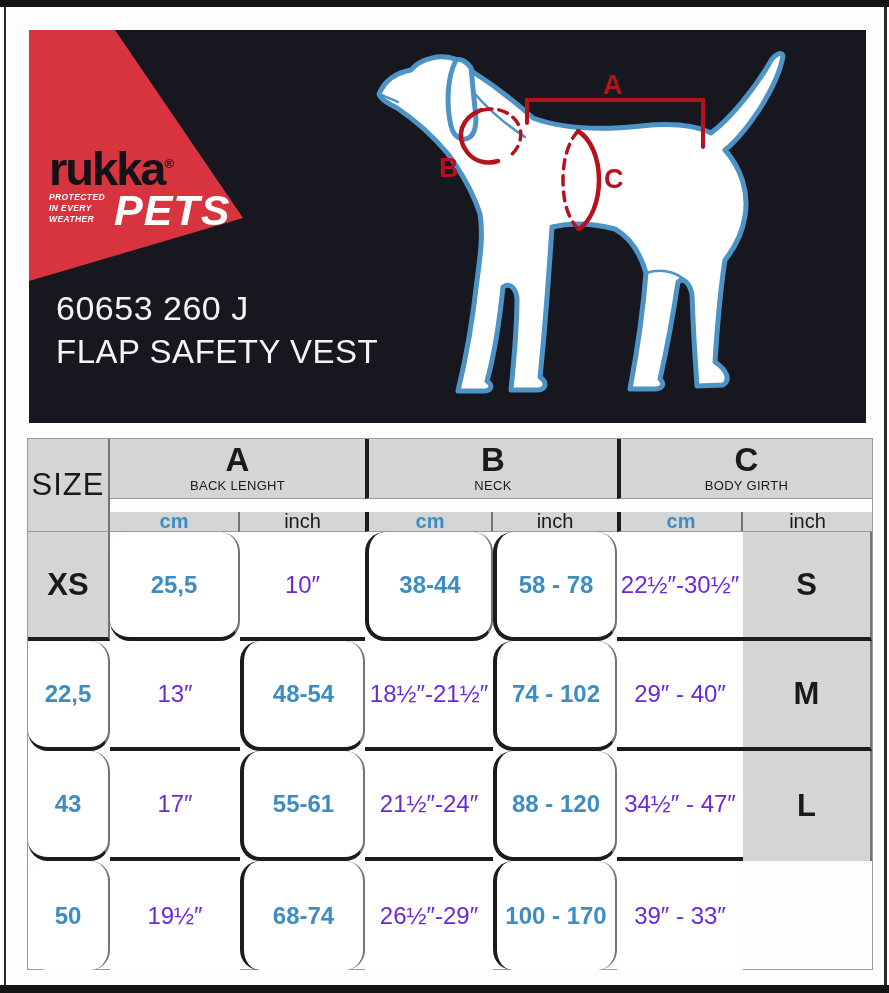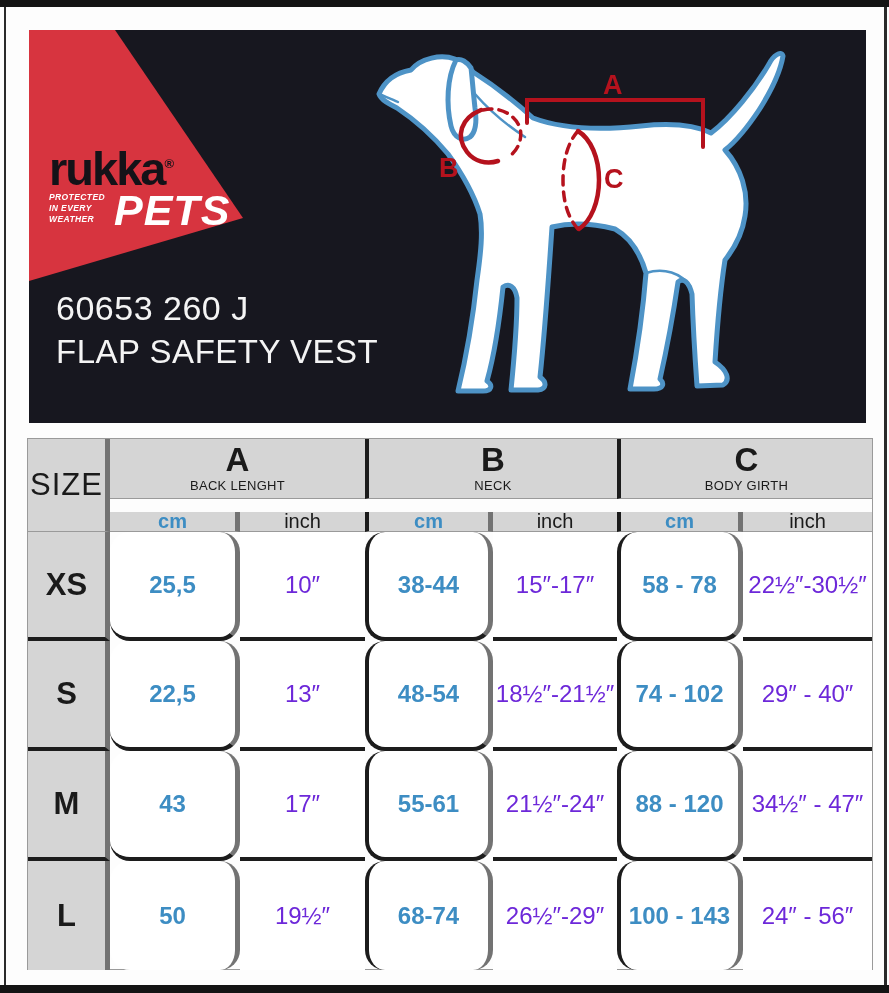--- a/index.html
+++ b/index.html
@@ -27,21 +27,21 @@
   .product .code{font-size:34px;line-height:44px;letter-spacing:.5px;}
   .product .name{font-size:33px;line-height:44px;letter-spacing:.5px;}
 
   
   .size-table{position:absolute;left:27px;top:438px;width:846px;height:532px;
       display:grid;border:1px solid #9a9a9a;box-sizing:border-box;
       grid-template-columns:82px 130px 125px 128px 124px 126px 129px;
       grid-template-rows:60px 33px 109px 110px 110px 109px;}
   .cell{display:flex;align-items:center;justify-content:center;box-sizing:border-box;background:#fff;}
   .hdr{background:#d5d5d5;}
-  .thin-r{border-right:5px solid #737373;}
+  .thin-r{border-right:2px solid #737373;}
   .thin-b{border-bottom:1px solid #9a9a9a;}
   .thick-l{border-left:4px solid #1c1c1c;}
   .thick-b{border-bottom:4px solid #1c1c1c;}
   .size-head{grid-row:1 / span 2;grid-column:1;font-size:31px;letter-spacing:1px;}
   .group{flex-direction:column;grid-row:1;justify-content:center;padding-top:2px;}
   .gletter{font-size:33px;font-weight:bold;line-height:32px;}
   .glabel{font-size:13px;line-height:20px;letter-spacing:.3px;}
   .unit{font-size:20px;margin-top:13px;}
   .unit-cm{color:#3d8dc3;font-weight:bold;}
   .size-label{font-size:31px;font-weight:bold;background:#d5d5d5;}
@@ -142,21 +142,20 @@
     <div class="cell hdr unit thin-b" style="grid-row:2;grid-column:3">inch</div>
     <div class="cell hdr unit unit-cm thick-l thin-r thin-b" style="grid-row:2;grid-column:4">cm</div>
     <div class="cell hdr unit thin-b" style="grid-row:2;grid-column:5">inch</div>
     <div class="cell hdr unit unit-cm thick-l thin-r thin-b" style="grid-row:2;grid-column:6">cm</div>
     <div class="cell hdr unit thin-b" style="grid-row:2;grid-column:7">inch</div>
 
     <div class="cell size-label thin-r thick-b">XS</div>
     <div class="cell val-cm thin-r thick-b">25,5</div>
     <div class="cell val-inch thick-b">10″</div>
     <div class="cell val-cm thick-l thin-r thick-b">38-44</div>
-    <div class="cell val-inch thick-b">15″-17″</div>
     <div class="cell val-cm thick-l thin-r thick-b">58 - 78</div>
     <div class="cell val-inch thick-b">22½″-30½″</div>
 
     <div class="cell size-label thin-r thick-b">S</div>
     <div class="cell val-cm thin-r thick-b">22,5</div>
     <div class="cell val-inch thick-b">13″</div>
     <div class="cell val-cm thick-l thin-r thick-b">48-54</div>
     <div class="cell val-inch thick-b">18½″-21½″</div>
     <div class="cell val-cm thick-l thin-r thick-b">74 - 102</div>
     <div class="cell val-inch thick-b">29″ - 40″</div>
@@ -167,17 +166,17 @@
     <div class="cell val-cm thick-l thin-r thick-b">55-61</div>
     <div class="cell val-inch thick-b">21½″-24″</div>
     <div class="cell val-cm thick-l thin-r thick-b">88 - 120</div>
     <div class="cell val-inch thick-b">34½″ - 47″</div>
 
     <div class="cell size-label thin-r">L</div>
     <div class="cell val-cm thin-r">50</div>
     <div class="cell val-inch">19½″</div>
     <div class="cell val-cm thick-l thin-r">68-74</div>
     <div class="cell val-inch">26½″-29″</div>
-    <div class="cell val-cm thick-l thin-r">100 - 143</div>
-    <div class="cell val-inch">24″ - 56″</div>
+    <div class="cell val-cm thick-l thin-r">100 - 170</div>
+    <div class="cell val-inch">39″ - 33″</div>
   </div>
 
 </div>
 
 </body></html>

